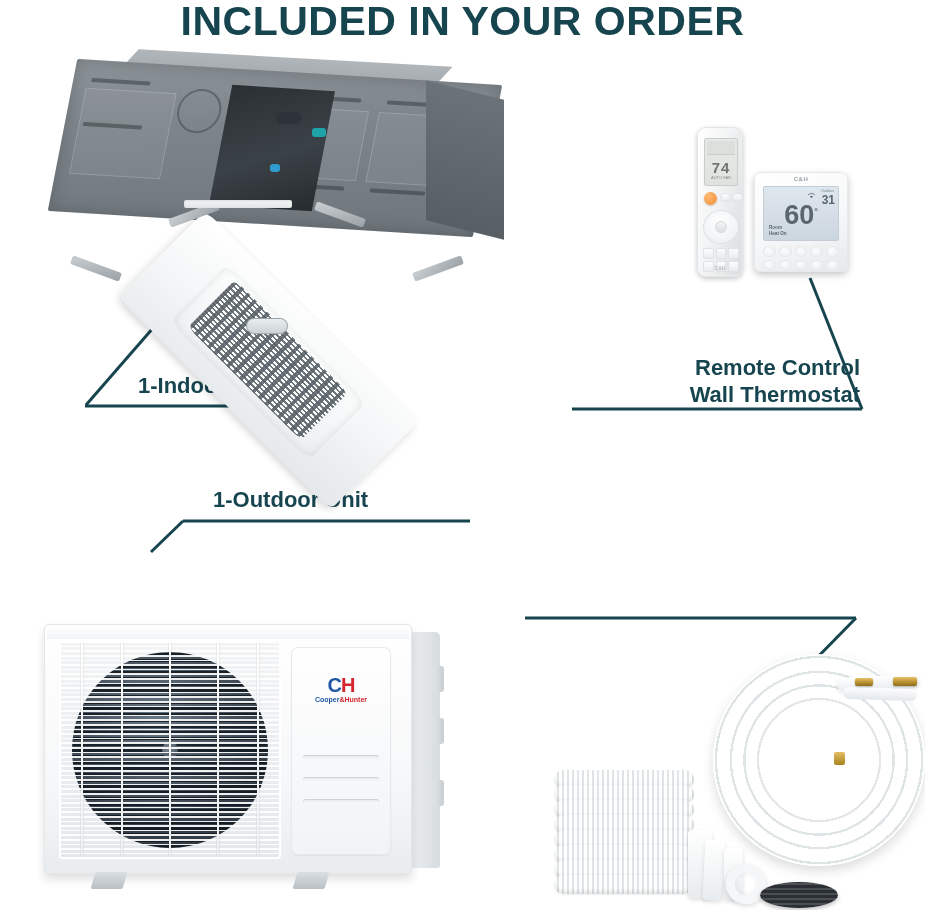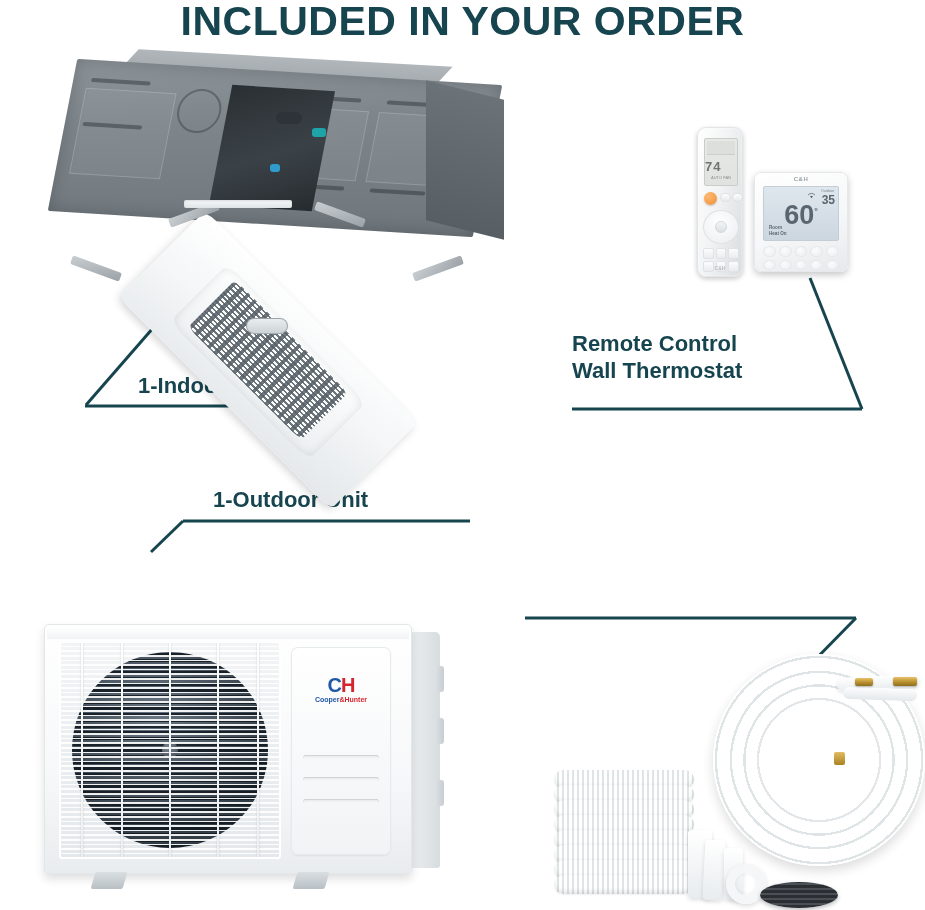--- a/index.html
+++ b/index.html
@@ -33,21 +33,21 @@
   .callout-label {
     position: absolute;
     color: #17454f;
     font-weight: 700;
     font-size: 22px;
     line-height: 27px;
     font-family: "Liberation Sans", sans-serif;
     white-space: pre-line;
   }
   #label-indoor   { left: 138px; top: 372px; font-size: 22px; }
-  #label-remote   { left: 572px; top: 330px; width: 288px; text-align: left; }
+  #label-remote   { left: 572px; top: 354px; width: 288px; text-align: right; }
   #label-outdoor  { left: 213px; top: 486px; font-size: 22px; }
   #label-lineset  { left: 522px; top: 483px; width: 334px; text-align: center; }
 
   
   #leaders {
     position: absolute; left: 0; top: 0;
     width: 925px; height: 910px;
     pointer-events: none;
   }
 
@@ -173,21 +173,21 @@
     position:absolute; left:6px; top:10px; width:34px; height:48px;
     background: linear-gradient(180deg,#e7e9e6,#dfe2de);
     border:1px solid #c9ccc8; border-radius:2px;
   }
   .rm-screen-top {
     position:absolute; left:2px; top:2px; right:2px; height:14px;
     background: #dcdfdb; border-bottom:1px solid #cbcec9;
   }
   .rm-temp {
     position:absolute; left:0; right:0; top:20px;
-    font-size:13px; font-weight:700;
+    text-align:center; font-size:15px; font-weight:700;
     color:#6f7570; letter-spacing:1px;
     font-family:"Liberation Sans", sans-serif;
   }
   .rm-sub {
     position:absolute; left:0; right:0; top:36px;
     text-align:center; font-size:4px; color:#8b918c;
   }
   .rm-power {
     position:absolute; left:6px; top:64px; width:13px; height:13px;
     border-radius:50%;
@@ -562,21 +562,21 @@
 
   <div id="thermostat">
     <div class="th-logo">C&amp;H</div>
 
     <div class="th-screen">
       <svg class="th-wifi" viewBox="0 0 14 10">
         <path d="M7 9.2 L4.6 6.2 A4 4 0 0 1 9.4 6.2 Z" fill="#5a666f"></path>
         <path d="M1.6 4.2 A8 8 0 0 1 12.4 4.2" stroke="#5a666f" stroke-width="1.2" fill="none"></path>
       </svg>
       <div class="th-corner-lbl">Outdoor</div>
-      <div class="th-corner-val">35</div>
+      <div class="th-corner-val">31</div>
       <div class="th-big">
         <span>60</span><span class="th-deg">°</span>
       </div>
       <div class="th-mode">
         <div>Room</div>
         <div>Heat On</div>
       </div>
     </div>
 
     <div class="th-keys">

